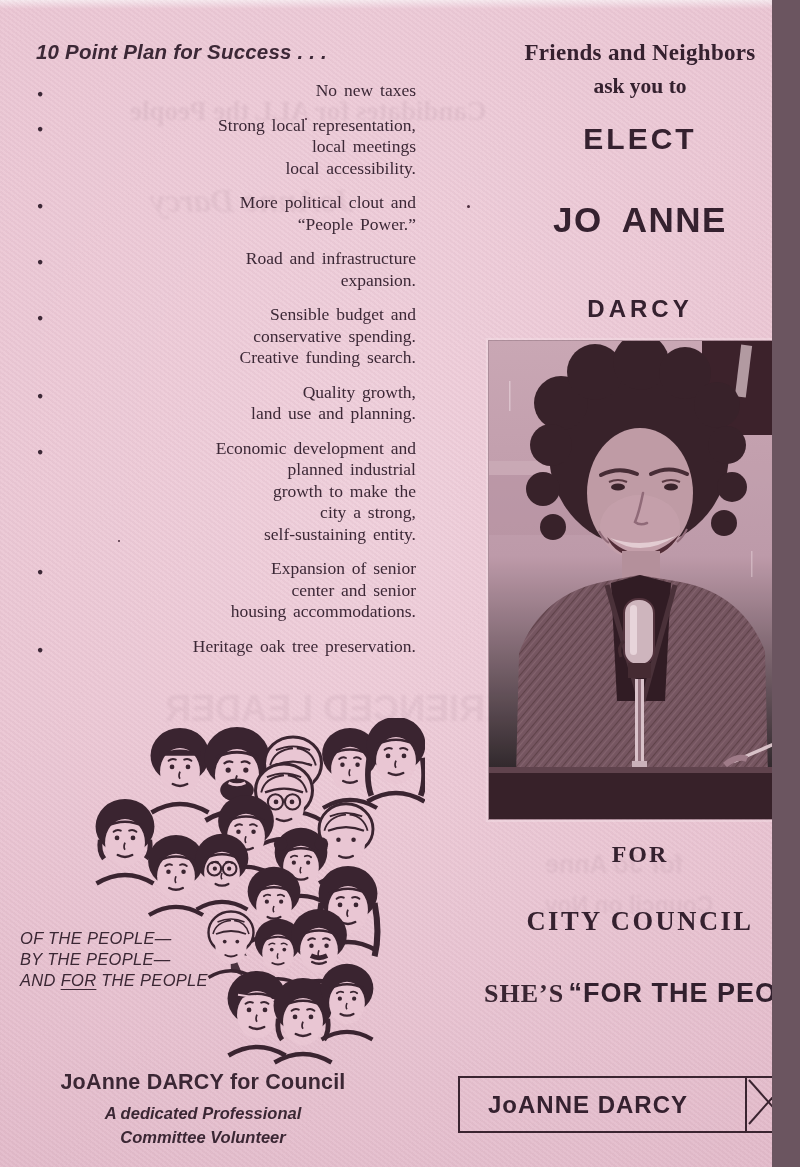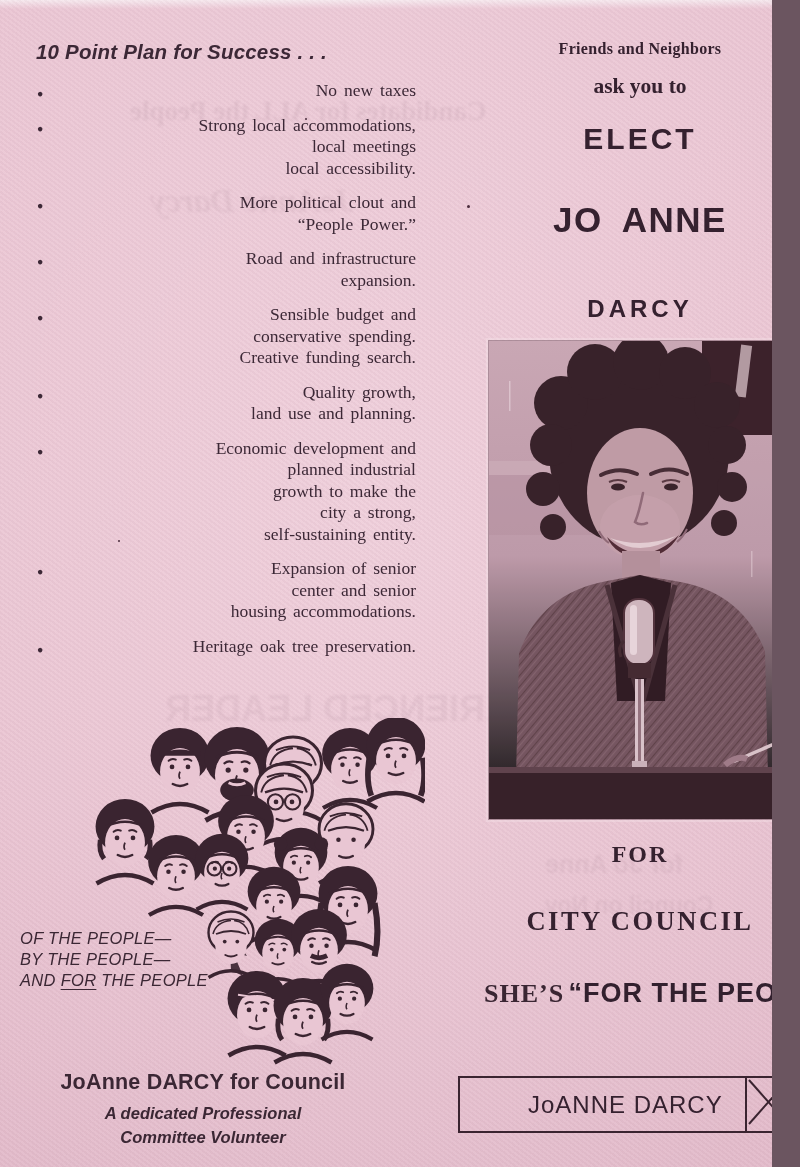--- a/index.html
+++ b/index.html
@@ -26,21 +26,21 @@
     position:relative;padding-left:23px;margin-bottom:13px;
     font-family:"Liberation Serif",serif;font-size:17.5px;line-height:21.5px;
     word-spacing:2.5px;color:#3c2836;white-space:pre-line;text-align:right;
   }
   .plan li::before{content:"●";position:absolute;left:1px;top:3px;font-size:10.5px;color:#3c2836;}
 
   
   .rcol{position:absolute;left:480px;top:0;width:320px;text-align:center;color:#35212f;}
   .serifbold{font-family:"Liberation Serif",serif;font-weight:bold;}
   .rc-line{position:absolute;left:0;width:100%;}
-  .friends{top:40px;font-size:16px;letter-spacing:.3px;}
+  .friends{top:40px;font-size:23px;letter-spacing:.3px;}
   .askyou{top:74px;font-size:21.5px;}
   .elect{top:122px;font-size:30px;font-weight:bold;letter-spacing:3px;}
   .joanne{top:200px;font-size:35px;font-weight:bold;letter-spacing:1.5px;word-spacing:9px;}
   .darcy{top:295px;font-size:24px;font-weight:bold;letter-spacing:4px;}
   .for-line{top:841px;font-size:24px;letter-spacing:2px;}
   .council-line{top:906px;font-size:26.5px;letter-spacing:2.5px;}
   .tagline{position:absolute;left:484px;top:978px;white-space:nowrap;}
   .tagline .shes{font-family:"Liberation Serif",serif;font-weight:bold;font-size:26px;letter-spacing:1px;}
   .tagline .quote{font-weight:bold;font-size:27px;letter-spacing:1px;color:#32202e;}
 
@@ -63,21 +63,21 @@
   
   .footer{position:absolute;left:28px;top:1070px;width:350px;text-align:center;color:#3b2734;}
   .footer .f-title{font-size:21.5px;font-weight:bold;letter-spacing:.2px;margin-bottom:7px;}
   .footer .f-line{font-size:16.5px;font-weight:bold;font-style:italic;line-height:23.5px;}
 
   
   .ballot{
     position:absolute;left:458px;top:1076px;width:358px;height:53px;
     border:2.5px solid #3a2430;display:flex;align-items:center;
   }
-  .ballot .bname{font-size:24px;font-weight:normal;letter-spacing:1px;color:#35212f;padding-left:28px;flex:1;margin-left:40px;}
+  .ballot .bname{font-size:24px;font-weight:bold;letter-spacing:1px;color:#35212f;padding-left:28px;flex:1;}
   .ballot .xcell{width:43px;height:100%;border-left:2.5px solid #3a2430;border-right:2.5px solid #3a2430;position:relative;}
   .ballot .xtail{width:26px;height:100%;}
 
   
   .ghost{position:absolute;transform:scaleX(-1);filter:blur(1.2px);color:#5a3448;white-space:nowrap;pointer-events:none;}
   .g1{left:130px;top:96px;font-family:"Liberation Serif",serif;font-weight:bold;font-size:27px;opacity:.07;}
   .g2{left:150px;top:182px;font-family:"Liberation Serif",serif;font-style:italic;font-weight:bold;font-size:34px;opacity:.06;}
   .g3{left:165px;top:688px;font-weight:bold;font-size:36px;opacity:.055;}
   .g4{left:545px;top:850px;font-weight:bold;font-size:25px;opacity:.06;}
   .g5{left:540px;top:892px;font-weight:bold;font-size:23px;opacity:.055;}
@@ -95,21 +95,21 @@
 
   <div class="speck" style="left:467px;top:205px;width:3px;height:3px;"></div>
   <div class="speck" style="left:305px;top:118px;width:2px;height:2px;"></div>
   <div class="speck" style="left:742px;top:640px;width:2px;height:3px;"></div>
   <div class="speck" style="left:118px;top:540px;width:2px;height:2px;"></div>
 
   <div class="plan">
     <h2>10 Point Plan for Success . . .</h2>
     <ul id="plan-list">
         <li>No new taxes</li>
-        <li>Strong local accommodations,
+        <li>Strong local representation,
 local meetings
 local accessibility.</li>
         <li>More political clout and
 “People Power.”</li>
         <li>Road and infrastructure
 expansion.</li>
         <li>Sensible budget and
 conservative spending.
 Creative funding search.</li>
         <li>Quality growth,

